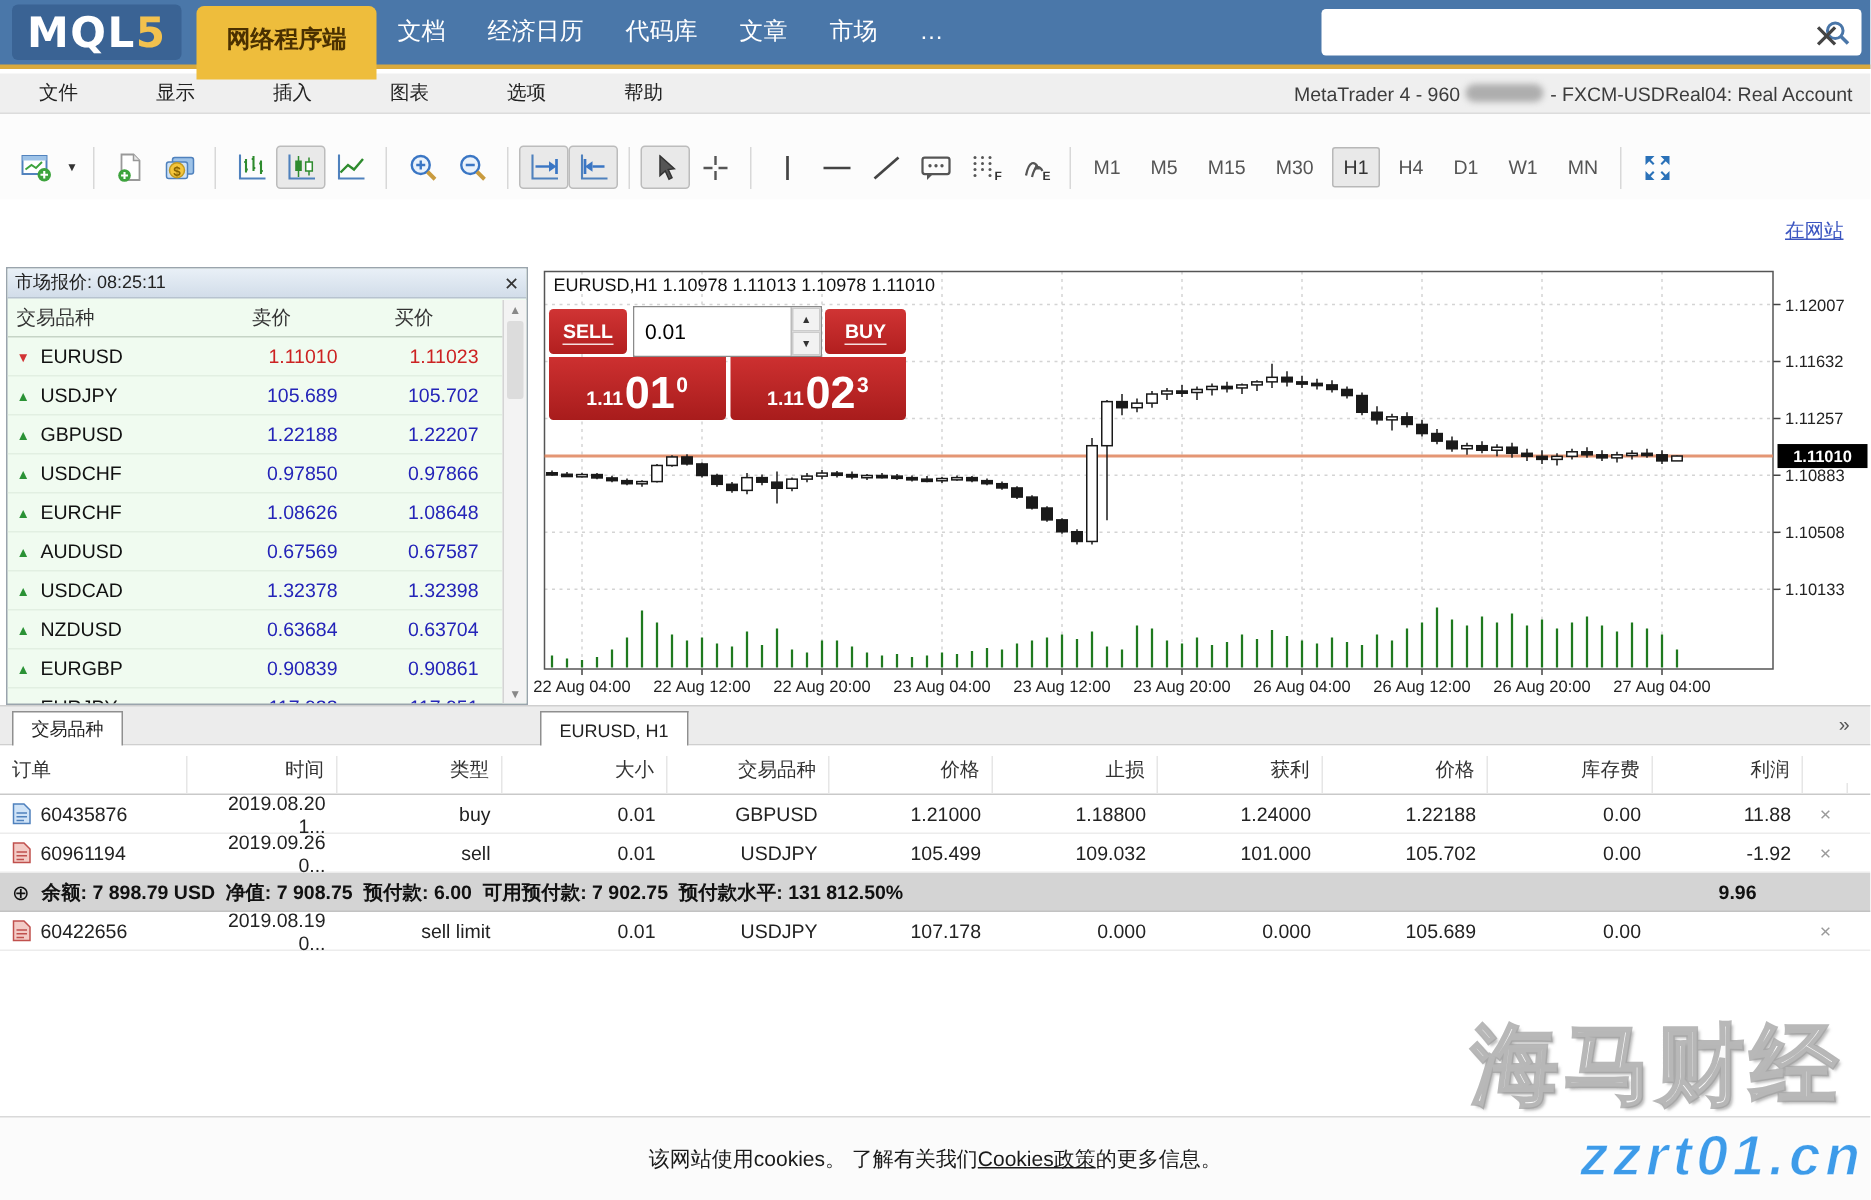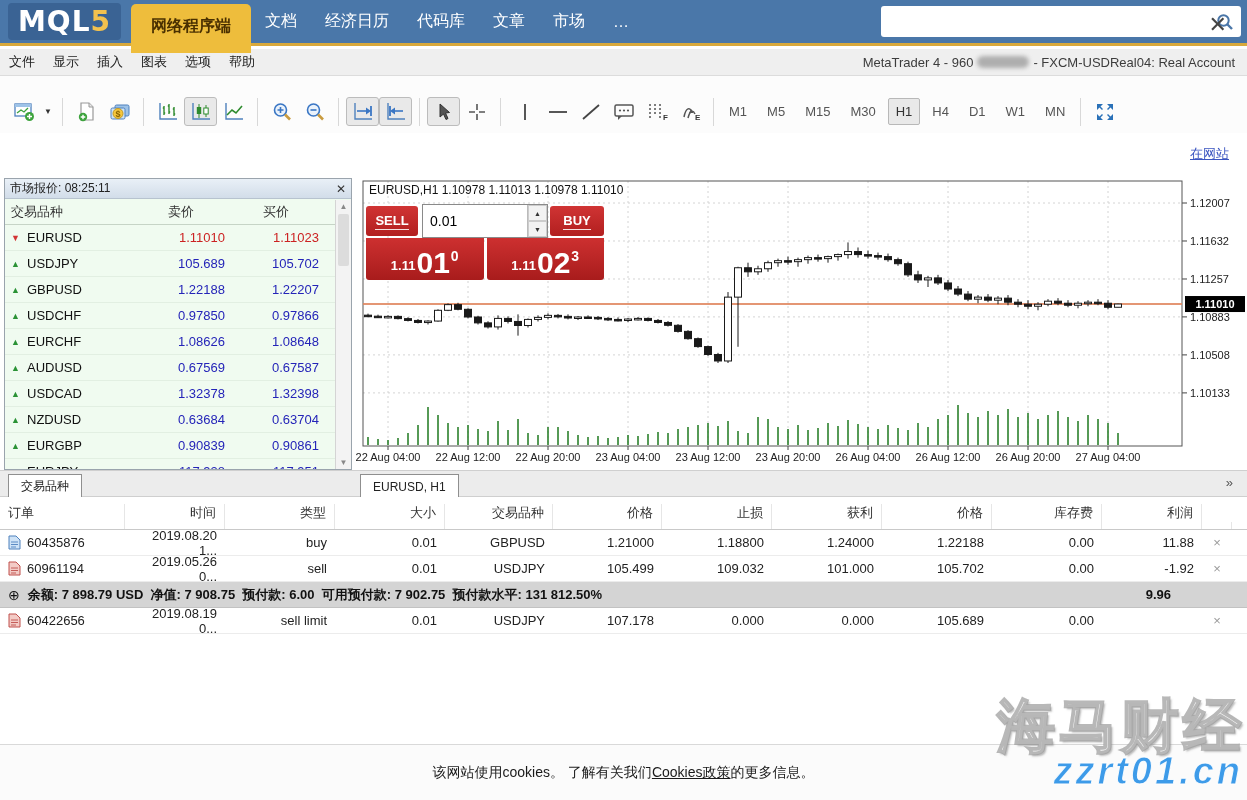--- a/index.html
+++ b/index.html
@@ -16,21 +16,21 @@
   .nav-tab.active { background:#eebd3c; color:#4a3000; font-weight:bold; border-radius:5px 5px 0 0;
                     padding:12px 20px 16px; margin-bottom:-14px; position:relative; z-index:12; }
   .search-box { margin-left:auto; margin-right:6px; width:360px; height:31px; background:#fff;
                 border-radius:3px; display:flex; align-items:center; }
   .search-box input { flex:1; border:none; outline:none; height:27px; padding:0 8px; font-size:14px; background:transparent; }
   .search-box svg { margin-right:7px; }
 
   
   .menubar { position:absolute; left:0; top:49px; width:1247px; height:27px; background:#efefef;
              border-bottom:1px solid #dcdcdc; display:flex; align-items:center; font-size:13px; color:#222; }
-  .menu-item { padding:4px 9px; cursor:pointer; }
+  .menu-item { padding:4px 26px; cursor:pointer; }
   .acct-status { margin-left:auto; padding-right:12px; color:#3c3c3c; font-size:13px; display:flex; align-items:center; gap:4px; }
   .blurred { display:inline-block; width:52px; height:12px; background:#aeaeae; border-radius:6px; filter:blur(2px); }
 
   
   .toolbar { position:absolute; left:0; top:76px; width:1247px; height:57px; background:#fcfcfc;
              display:flex; align-items:center; padding:14px 0 0 8px; }
   .tb-btn { width:33px; height:29px; display:flex; align-items:center; justify-content:center;
             border:1px solid transparent; border-radius:3px; cursor:pointer; }
   .tb-btn.active { background:#e9e9e9; border-color:#bcbcbc; }
   .tb-caret { width:14px; height:29px; display:flex; align-items:center; justify-content:center;
@@ -123,23 +123,23 @@
   
   .cookie { position:absolute; left:0; top:744px; width:1247px; height:56px; background:#fbfbfb;
             border-top:1px solid #d9d9d9; display:flex; align-items:center; justify-content:center;
             font-size:14px; color:#1a1a1a; }
   .cookie .lnk { text-decoration:underline; cursor:pointer; }
   .cookie-close { position:absolute; right:20px; top:12px; font-size:22px; color:#444; cursor:pointer; z-index:45; }
 
   
   .wm { position:absolute; right:0; width:100%; text-align:right; pointer-events:none; z-index:40;
         font-weight:bold; }
-  .wm1 { top:688px; font-size:58px; letter-spacing:4px; color:rgba(255,255,255,0.92);
+  .wm1 { top:672px; font-size:58px; letter-spacing:4px; color:rgba(255,255,255,0.92);
          -webkit-text-stroke:2px rgba(160,160,160,0.75);
-         text-shadow:2px 2px 2px rgba(120,120,120,0.5); padding-right:2px; }
+         text-shadow:2px 2px 2px rgba(120,120,120,0.5); padding-right:18px; }
   .wm2 { top:750px; font-size:38px; font-style:italic; color:#3d9be9; letter-spacing:3px;
          -webkit-text-stroke:1px rgba(255,255,255,0.9); padding-right:4px; }
 </style>
 </head>
 <body>
 
 <div class="navbar">
   <div class="logo"><span>MQL</span><span class="accent">5</span></div>
   <div style="display:flex;align-items:center;">
       <div class="nav-tab active">网络程序端</div>
@@ -805,21 +805,21 @@
         <div class="c-close">×</div>
       </div>
       <div class="ord-row">
         <div class="c-order">
           <svg width="13" height="15" viewBox="0 0 13 15">
             <path d="M1 1 h7 l4 4 v9 h-11 z" fill="#f3cbc6" stroke="#c0504d"></path>
             <path d="M3 7 h7 M3 9.5 h7 M3 12 h5" stroke="#c0504d" stroke-width="0.9"></path>
           </svg>
           <span>60961194</span>
         </div>
-        <div class="c-time">2019.05.26 0...</div>
+        <div class="c-time">2019.09.26 0...</div>
         <div class="c-type">sell</div>
         <div class="c-size">0.01</div>
         <div class="c-sym">USDJPY</div>
         <div class="c-price">105.499</div>
         <div class="c-sl">109.032</div>
         <div class="c-tp">101.000</div>
         <div class="c-price2">105.702</div>
         <div class="c-swap">0.00</div>
         <div class="c-profit">-1.92</div>
         <div class="c-close">×</div>

